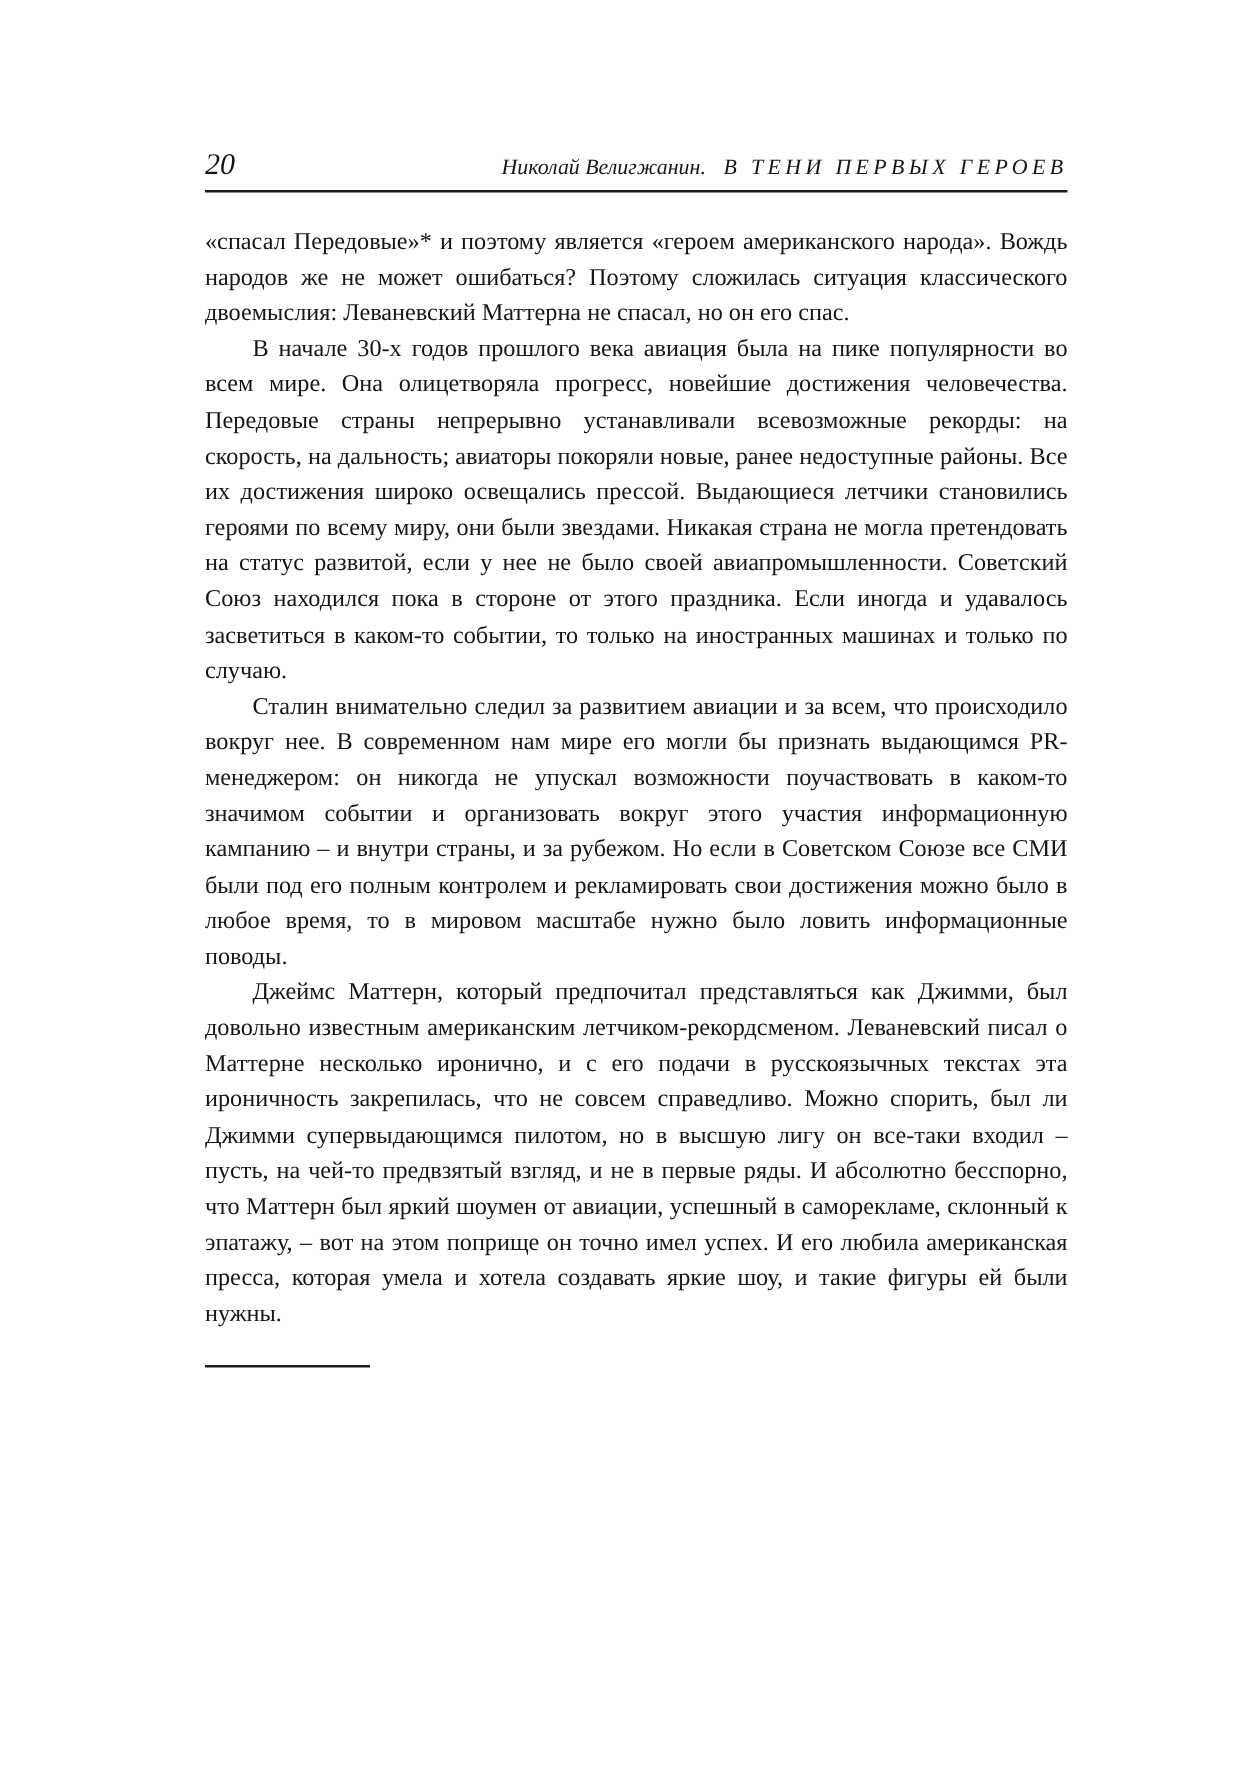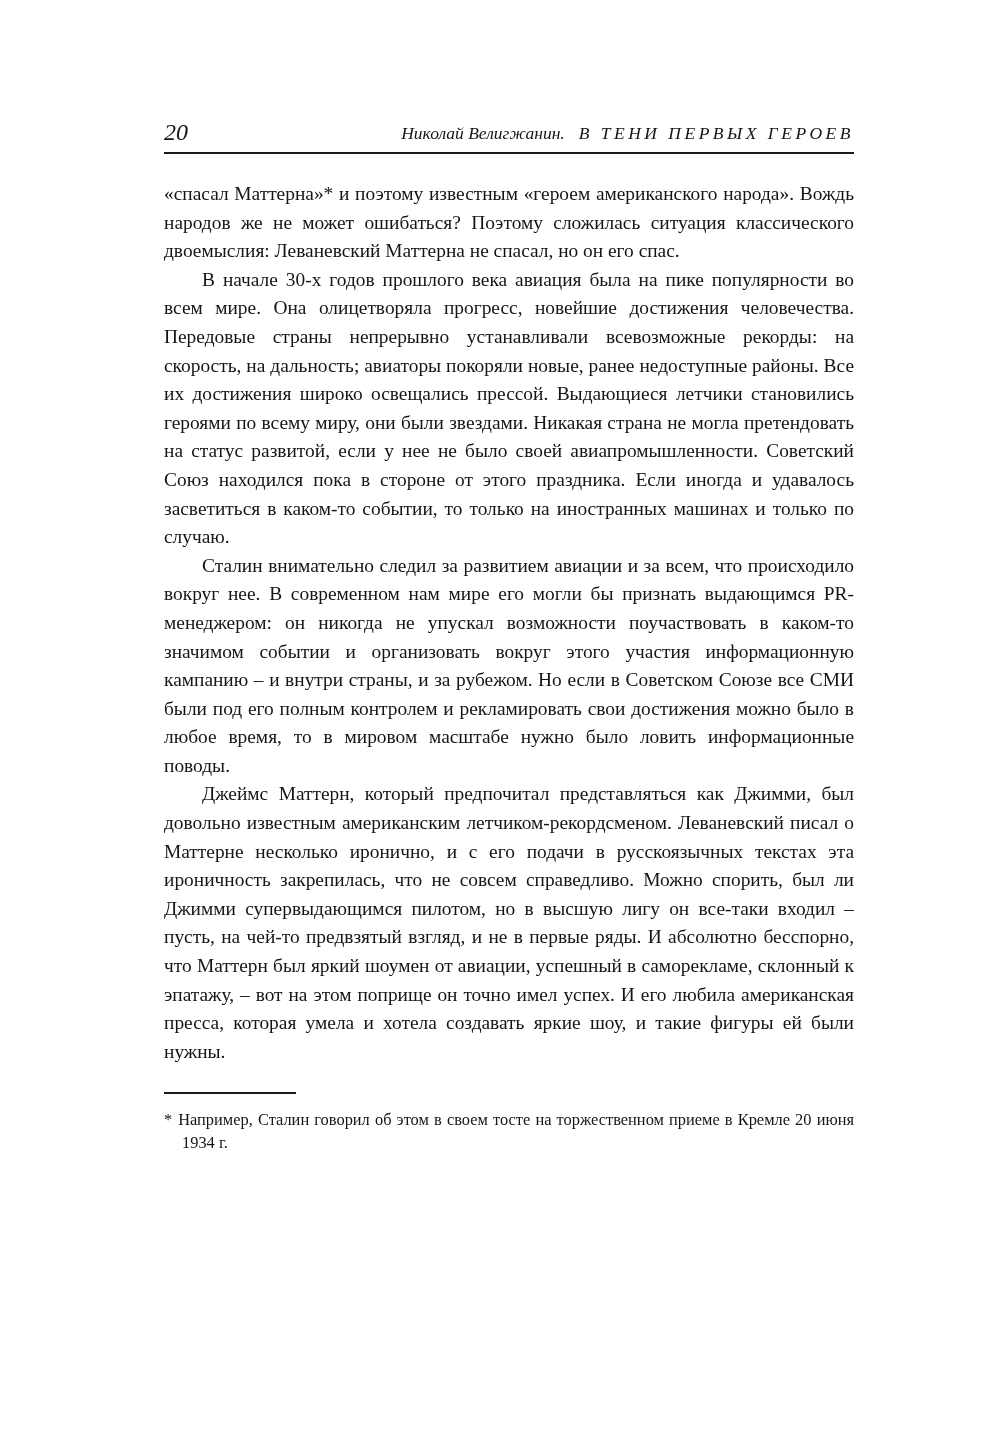--- a/index.html
+++ b/index.html
@@ -96,27 +96,22 @@
 
   <div class="header">
     <span class="page-number">20</span>
     <span class="running-title">
       <span class="author">Николай Велигжанин.</span><span class="book">В ТЕНИ ПЕРВЫХ ГЕРОЕВ</span>
     </span>
   </div>
   <hr class="header-rule">
 
   <div class="body-text">
-    <p class="no-indent">«спасал Маттерна»* и поэтому известным «героем американского народа». Вождь народов же не может ошибаться? Поэтому сложилась ситуация классического двоемыслия: Леваневский Маттерна не спасал, но он его спас.</p>
+    <p class="no-indent">«спасал Передовые»* и поэтому является «героем американского народа». Вождь народов же не может ошибаться? Поэтому сложилась ситуация классического двоемыслия: Леваневский Маттерна не спасал, но он его спас.</p>
     <p>В начале 30-х годов прошлого века авиация была на пике популярности во всем мире. Она олицетворяла прогресс, новейшие достижения человечества. Передовые страны непрерывно устанавливали всевозможные рекорды: на скорость, на дальность; авиаторы покоряли новые, ранее недоступные районы. Все их достижения широко освещались прессой. Выдающиеся летчики становились героями по всему миру, они были звездами. Никакая страна не могла претендовать на статус развитой, если у нее не было своей авиапромышленности. Советский Союз находился пока в стороне от этого праздника. Если иногда и удавалось засветиться в каком-то событии, то только на иностранных машинах и только по случаю.</p>
     <p>Сталин внимательно следил за развитием авиации и за всем, что происходило вокруг нее. В современном нам мире его могли бы признать выдающимся PR-менеджером: он никогда не упускал возможности поучаствовать в каком-то значимом событии и организовать вокруг этого участия информационную кампанию – и внутри страны, и за рубежом. Но если в Советском Союзе все СМИ были под его полным контролем и рекламировать свои достижения можно было в любое время, то в мировом масштабе нужно было ловить информационные поводы.</p>
     <p>Джеймс Маттерн, который предпочитал представляться как Джимми, был довольно известным американским летчиком-рекордсменом. Леваневский писал о Маттерне несколько иронично, и с его подачи в русскоязычных текстах эта ироничность закрепилась, что не совсем справедливо. Можно спорить, был ли Джимми супервыдающимся пилотом, но в высшую лигу он все-таки входил – пусть, на чей-то предвзятый взгляд, и не в первые ряды. И абсолютно бесспорно, что Маттерн был яркий шоумен от авиации, успешный в саморекламе, склонный к эпатажу, – вот на этом поприще он точно имел успех. И его любила американская пресса, которая умела и хотела создавать яркие шоу, и такие фигуры ей были нужны.</p>
   </div>
 
   <hr class="footnote-sep">
 
-  <div class="footnote">
-    <p>
-      <span class="marker">*</span><span>Например, Сталин говорил об этом в своем тосте на торжественном приеме в Кремле 20 июня 1934 г.</span>
-    </p>
-  </div>
 
 </div>
 
 </body></html>

